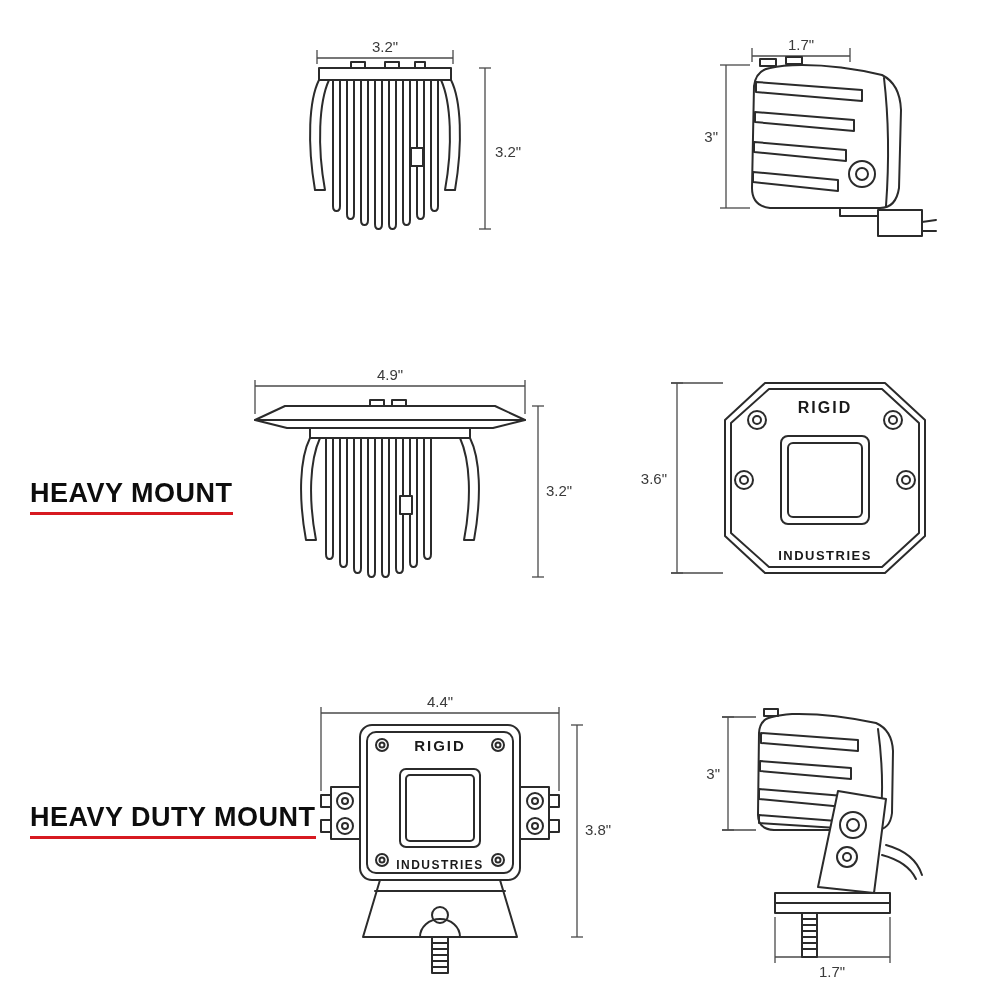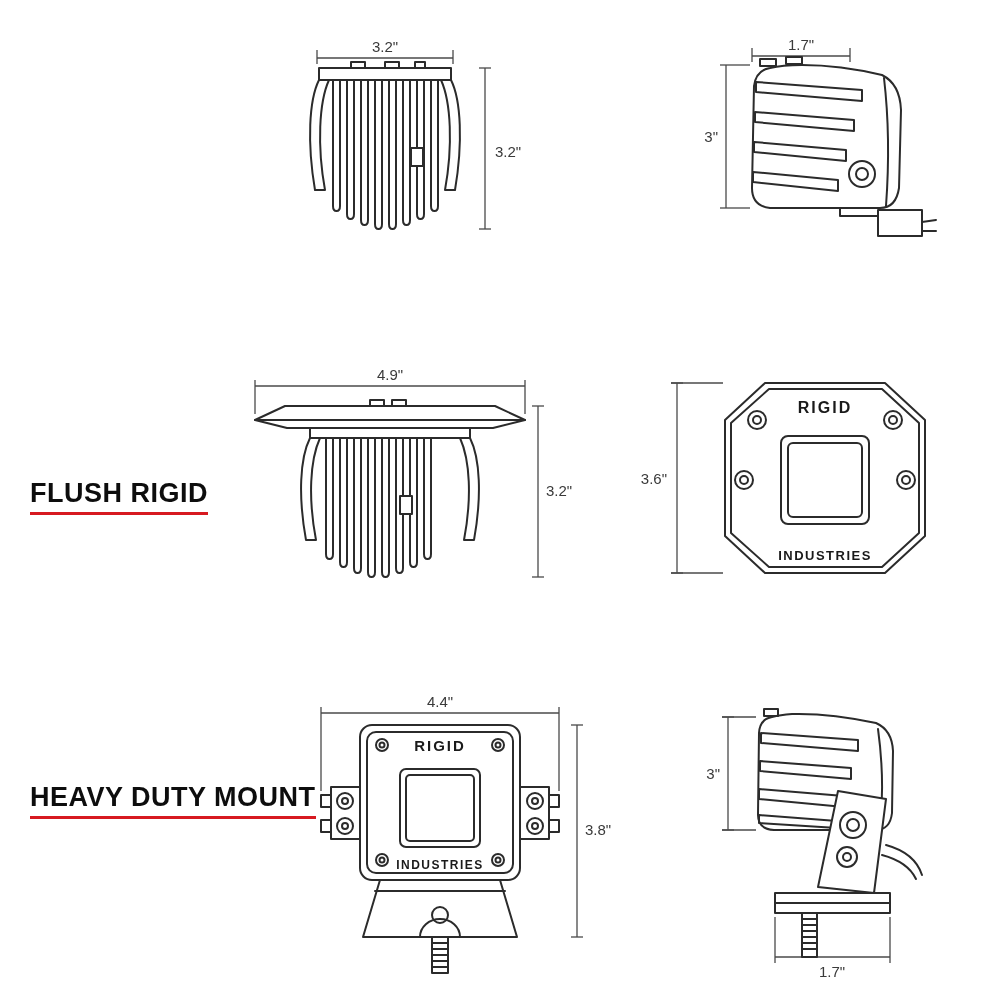--- a/index.html
+++ b/index.html
@@ -24,23 +24,23 @@
   .dimtext { font-family: "Liberation Sans", sans-serif; font-size: 15px; fill: #3a3a3a; }
   .brand-lg { font-family: "Liberation Sans", sans-serif; font-weight: bold; font-size: 16px; letter-spacing: 2px; fill: #1a1a1a; }
   .brand-md { font-family: "Liberation Sans", sans-serif; font-weight: bold; font-size: 13px; letter-spacing: 1.5px; fill: #1a1a1a; }
 </style>
 </head>
 <body>
 
 <div class="canvas">
 
   <div class="label-wrap" style="left:30px; top:478px;">
-    <span class="section-label">FLUSH RIGID</span>
+    <span class="section-label">HEAVY MOUNT</span>
   </div>
-  <div class="label-wrap" style="left:30px; top:782px;">
+  <div class="label-wrap" style="left:30px; top:802px;">
     <span class="section-label">HEAVY DUTY MOUNT</span>
   </div>
 
   <svg class="drawing" style="left:265px; top:38px;" width="260" height="215" viewBox="0 0 260 215">
     <g>
       <line class="thin" x1="52" y1="26" x2="52" y2="12"></line>
       <line class="thin" x1="188" y1="26" x2="188" y2="12"></line>
       <line class="thin" x1="52" y1="20" x2="188" y2="20"></line>
       <text class="dimtext" x="120" y="14" text-anchor="middle">3.2"</text>
     </g>

